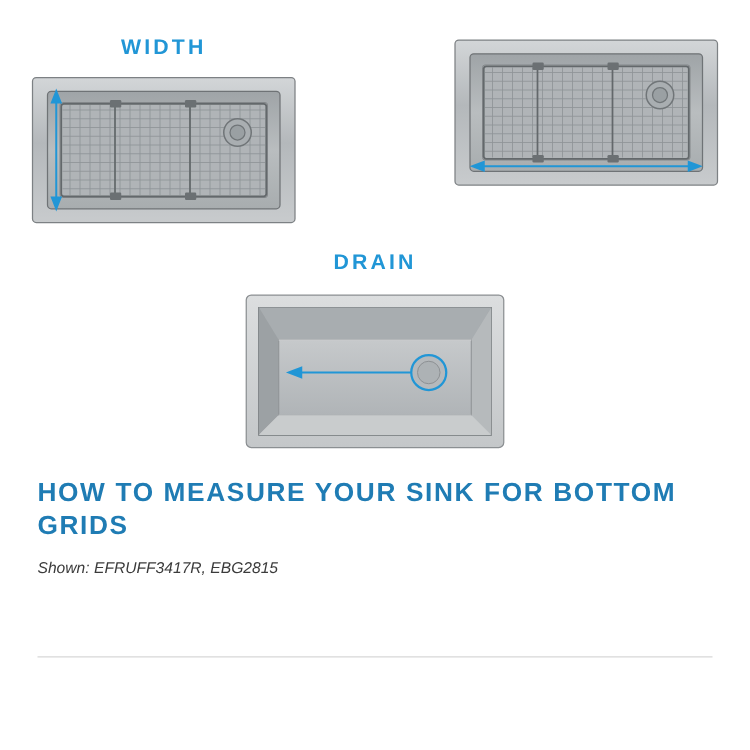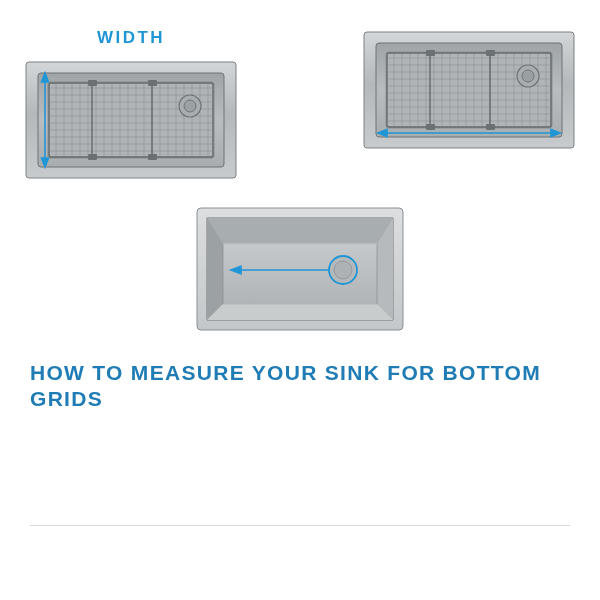--- a/index.html
+++ b/index.html
@@ -67,21 +67,21 @@
   }
   .drain-block .diag-label { margin-bottom: 8px; }
   .drain-center {
     display: flex;
     justify-content: center;
   }
 
   
   .content {
     position: absolute;
-    top: 360px;
+    top: 382px;
     left: 30px;
     width: 540px;
   }
   h1.headline {
     margin: 0 0 12px 0;
     font-size: 21px;
     line-height: 26px;
     font-weight: bold;
     letter-spacing: 1.3px;
     color: #1f7cb4;
@@ -280,20 +280,21 @@
             <polygon points="18,105 27,101.5 27,108.5"></polygon>
             <polygon points="200,105 191,101.5 191,108.5"></polygon>
           </g>
         </svg>
       </div>
     </div>
 
   </div>
 
   <div class="drain-block">
+    <div class="diag-label">DRAIN</div>
     <div class="drain-center">
       <div class="sink-wrap drain-wrap">
         <svg class="sink-svg" width="218" height="140" viewBox="0 0 218 140" xmlns="http://www.w3.org/2000/svg">
           <defs>
             <linearGradient id="gDeck" x1="0" y1="0" x2="0" y2="1">
               <stop offset="0" stop-color="#dcdedf"></stop>
               <stop offset="1" stop-color="#c4c7c9"></stop>
             </linearGradient>
             <linearGradient id="gBack" x1="0" y1="0" x2="0" y2="1">
               <stop offset="0" stop-color="#9ea3a6"></stop>
@@ -326,18 +327,19 @@
             <line x1="48" y1="70" x2="138" y2="70"></line>
             <polygon points="40,70 50,66.2 50,73.8"></polygon>
           </g>
         </svg>
       </div>
     </div>
   </div>
 
   <div class="content">
     <h1 class="headline">HOW TO MEASURE YOUR SINK FOR BOTTOM GRIDS</h1>
+    <p class="shown">Shown: EFRUFF3417R, EBG2815</p>
   </div>
 
   <div class="divider"></div>
 
 
 </div>
 
 </body></html>

